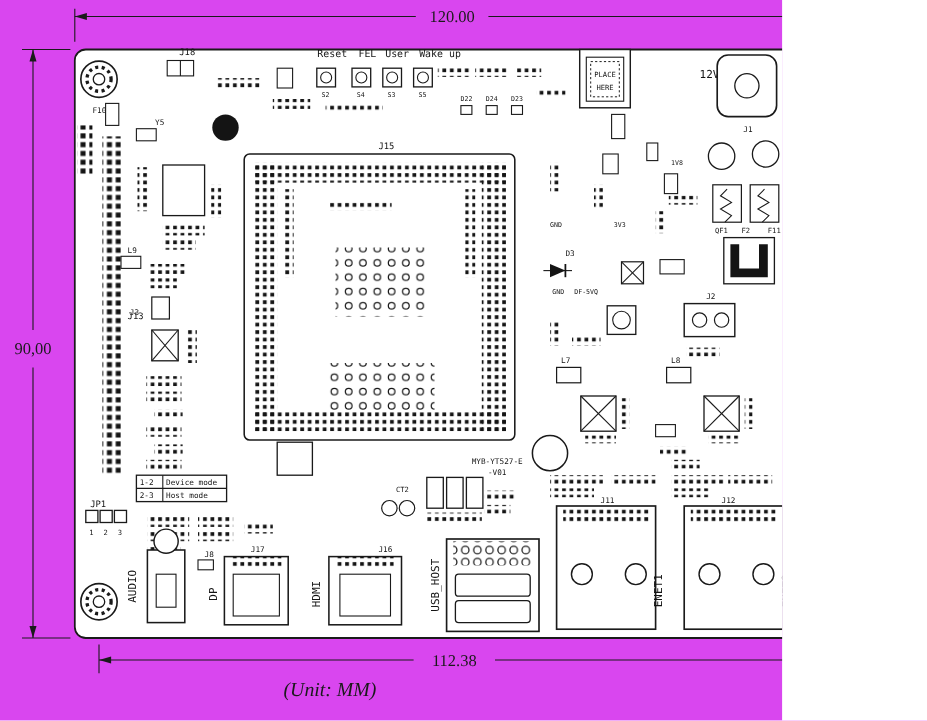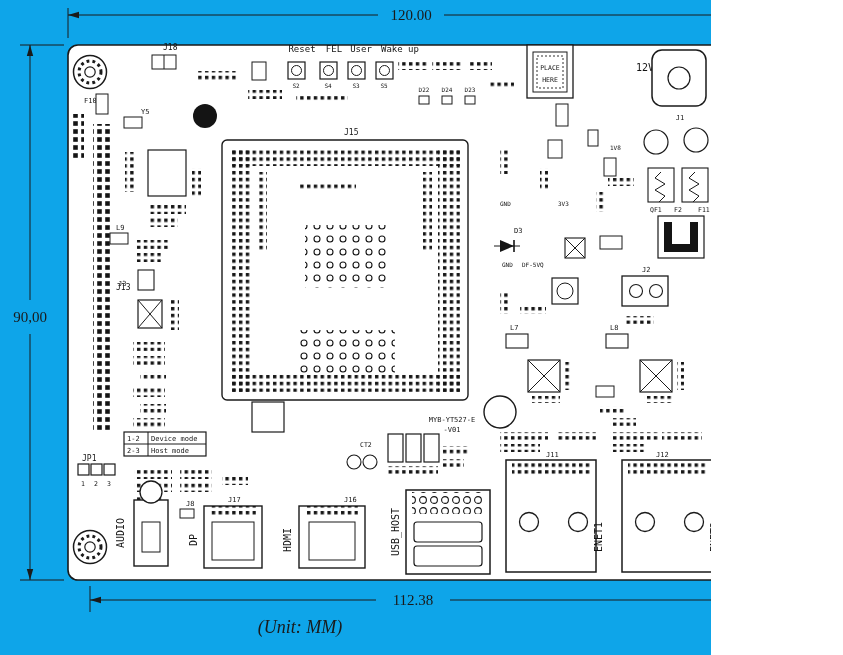--- a/index.html
+++ b/index.html
@@ -1,16 +1,16 @@
 <!DOCTYPE html>
 <html><head>
 <meta charset="utf-8">
 <style>
   html,body{margin:0;padding:0;background:#ffffff;}
-  .stage{position:relative;width:711px;height:655px;background:#0ea5e9;overflow:hidden;}
+  .stage{position:relative;width:711px;height:655px;background:#d946ef;overflow:hidden;}
   svg{display:block;}
   text{fill:#141414;}
   .silk{font-family:"DejaVu Sans Mono",monospace;}
   .dim{font-family:"Liberation Serif",serif;font-size:15px;fill:#1a1a1a;}
   .unit{font-family:"Liberation Serif",serif;font-style:italic;font-size:18px;fill:#1a1a1a;}
   .ln{stroke:#1a1a1a;stroke-width:1;fill:none;}
   .comp{stroke:#1a1a1a;fill:#ffffff;}
 </style>
 </head>
 <body>

